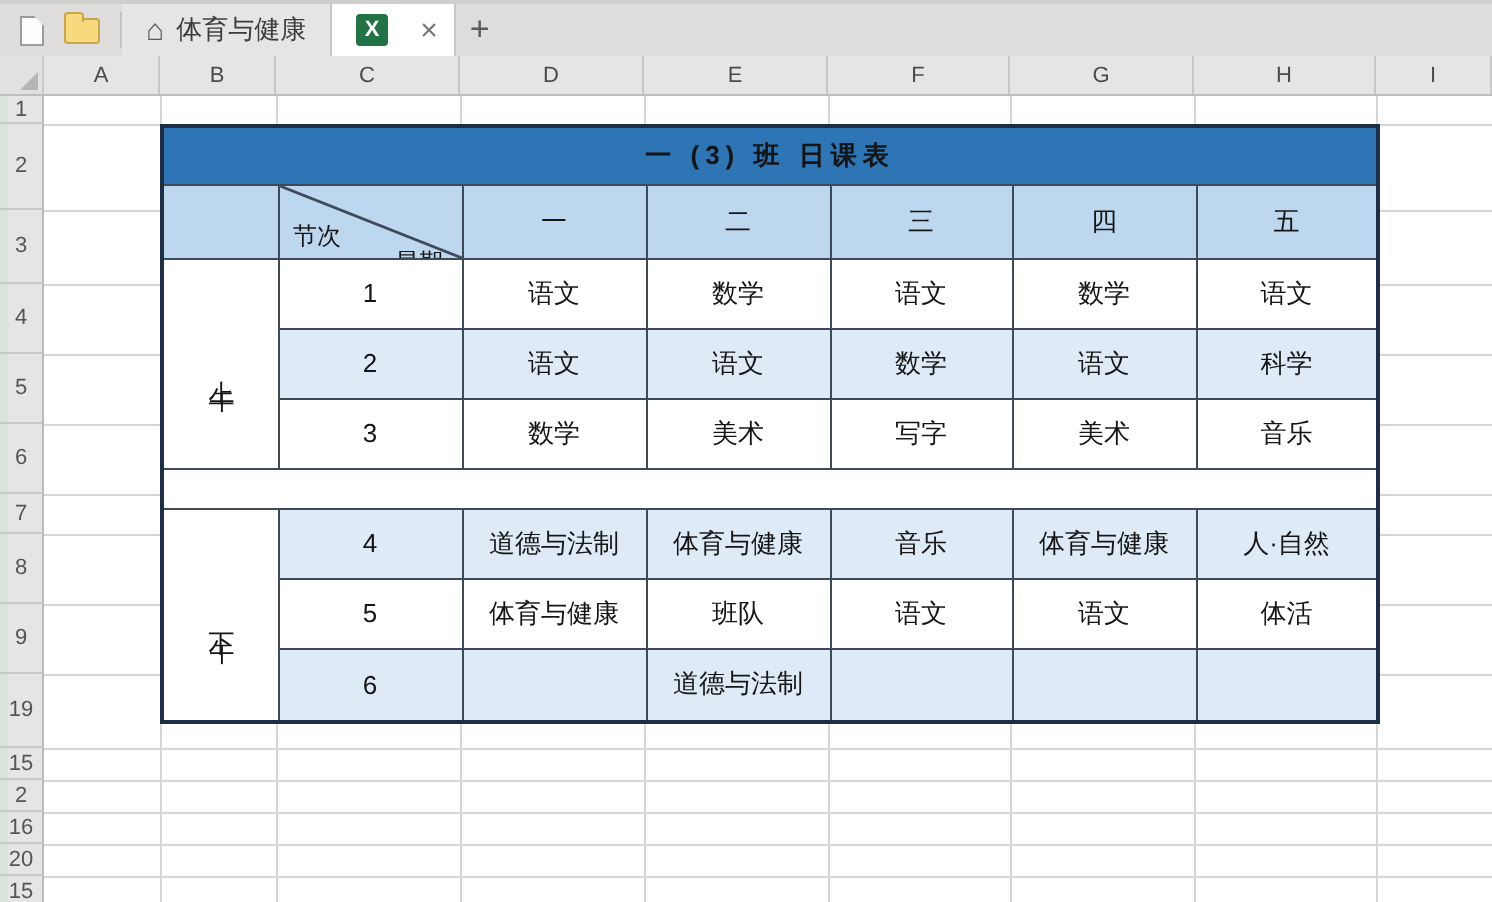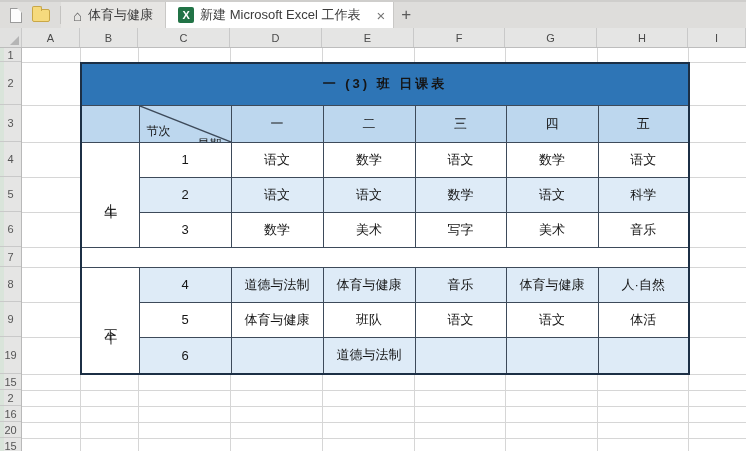--- a/index.html
+++ b/index.html
@@ -71,21 +71,20 @@
     <div class="icon-page"></div>
     <div class="icon-folder"></div>
   </div>
   <div class="tb-sep"></div>
   <div class="tab inactive">
     <span class="icon-home">⌂</span>
     <span>体育与健康</span>
   </div>
   <div class="tab active">
     <span class="icon-excel">X</span>
-    <span>新建 Microsoft Excel 工作表</span>
     <span class="tab-close">×</span>
   </div>
   <div class="tab-plus">+</div>
 </div>
 
 <div class="sheet">
 
   <div class="colheaders">
     <div class="ch corner" style="width:22px"></div>
     <div class="ch" style="width:58px">A</div>
@@ -127,21 +126,21 @@
       <colgroup>
         <col style="width:58px">
           <col style="width:92px">
           <col style="width:92px">
         <col style="width:92px">
           <col style="width:91px">
           <col style="width:92px">
           <col style="width:91px">
       </colgroup>
       <tbody>
-          <tr style="height:42px">
+          <tr style="height:29px">
         <td colspan="7" class="title-cell">一 (3) 班  日课表</td>
       </tr>
       <tr style="height:37px">
         <td class="hdr"></td>
         <td class="hdr diag">
           <svg class="diagline" viewBox="0 0 92 37" preserveAspectRatio="none">
             <line x1="0" y1="0" x2="92" y2="37" stroke="#3d4a5a" stroke-width="1.4"></line>
           </svg>
           <span class="diag-week">星期</span>
           <span class="diag-period">节次</span>

